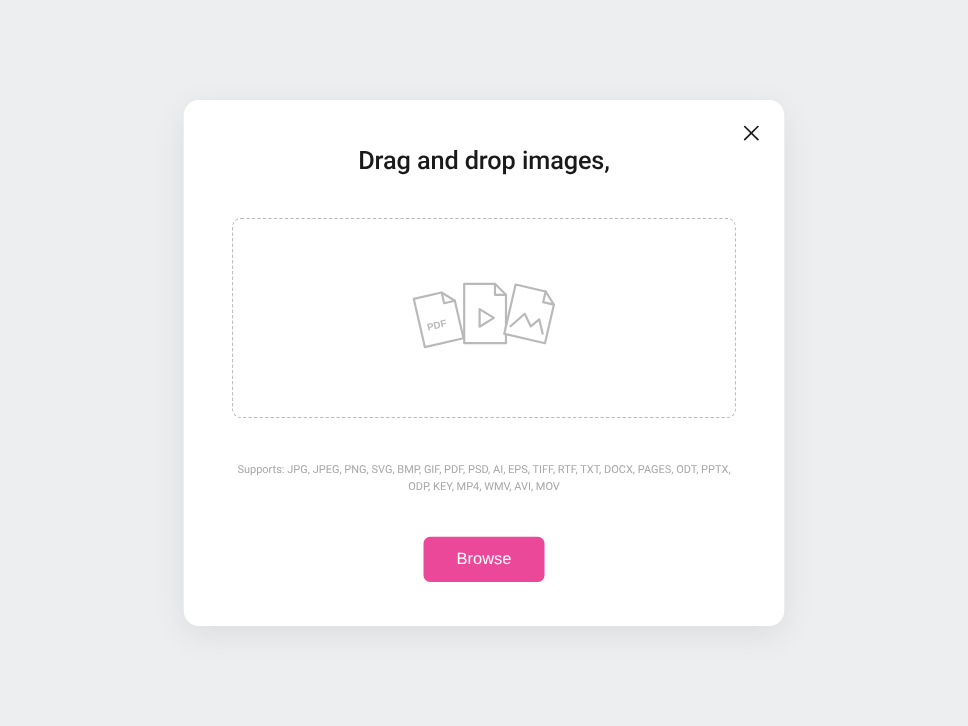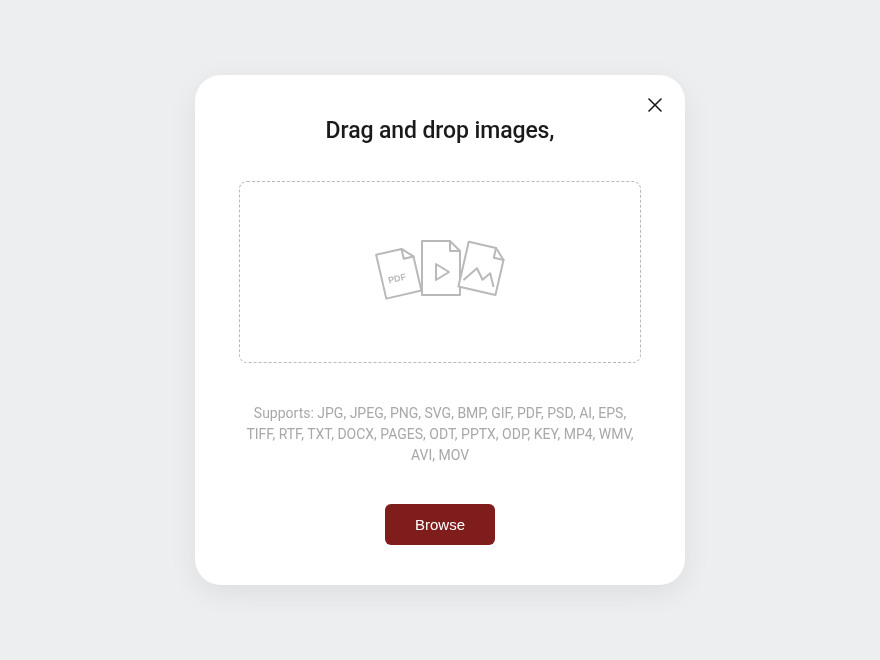--- a/index.html
+++ b/index.html
@@ -10,23 +10,23 @@
     body {
       width: 880px;
       height: 660px;
       background: #edeeef;
       font-family: -apple-system, BlinkMacSystemFont, 'Segoe UI', Roboto, Helvetica, Arial, sans-serif;
       display: flex;
       align-items: center;
       justify-content: center;
     }
     .modal {
-      width: 490px;
+      width: 546px;
       background: #ffffff;
-      border-radius: 26px;
+      border-radius: 14px;
       box-shadow: 0 8px 30px rgba(0,0,0,0.07);
       padding: 36px 44px 40px 44px;
       position: relative;
     }
     .close-btn {
       position: absolute;
       top: 18px;
       right: 18px;
       width: 24px;
       height: 24px;
@@ -58,30 +58,30 @@
       justify-content: center;
       margin-bottom: 40px;
     }
     .files-illustration {
       width: 140px;
       height: 78px;
       position: relative;
     }
     .supports {
       text-align: center;
-      font-size: 14px;
+      font-size: 10px;
       color: #a8a8a8;
       line-height: 1.5;
       margin-bottom: 38px;
       padding: 0 4px;
     }
     .browse-btn {
       display: block;
       margin: 0 auto;
-      background: #7f1d1d;
+      background: #ec4899;
       color: #ffffff;
       border: none;
       border-radius: 6px;
       padding: 12px 30px;
       font-size: 15px;
       font-weight: 400;
       cursor: pointer;
     }
   </style>
 </head>

